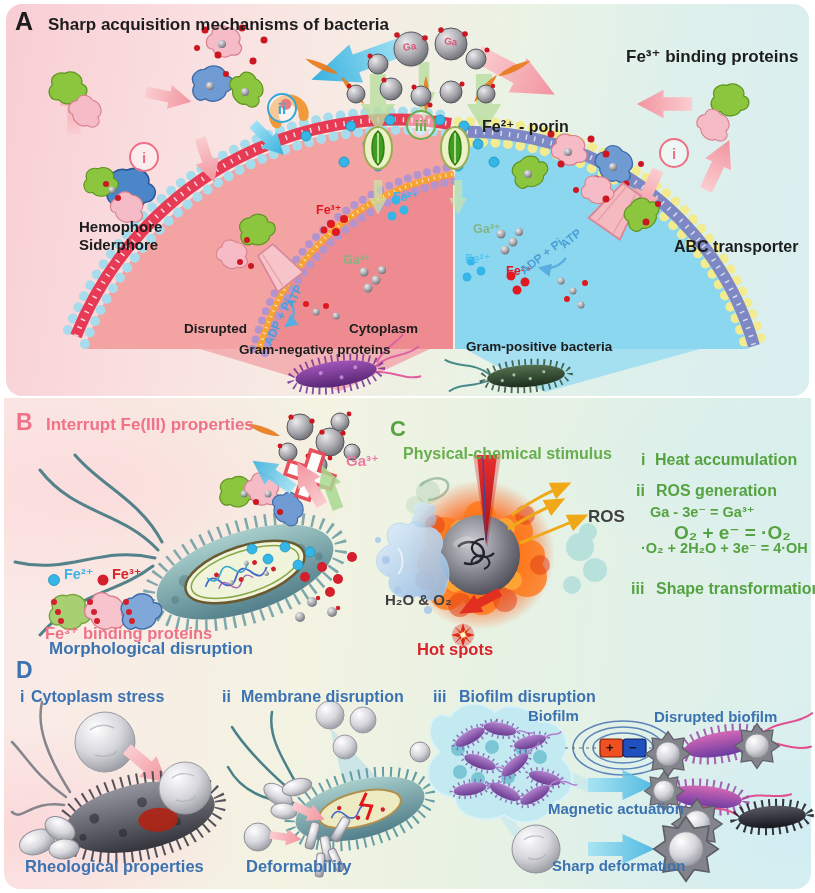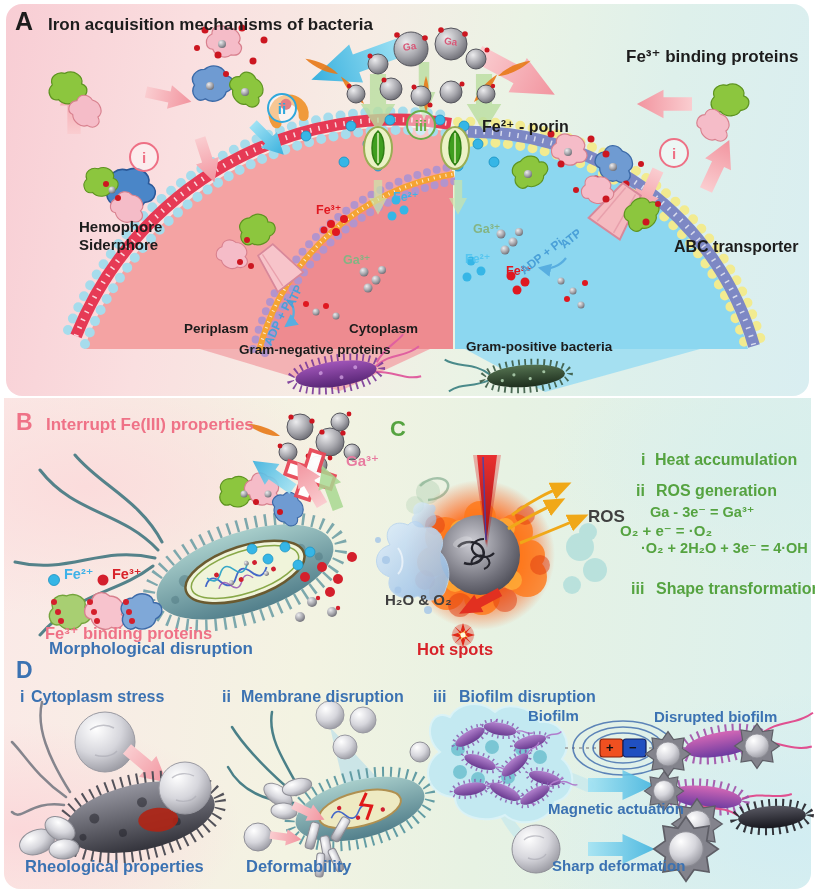--- a/index.html
+++ b/index.html
@@ -686,27 +686,27 @@
         <use href="#spk" transform="translate(664,791) scale(0.7)"></use>
       </g>
 
       <circle cx="536" cy="849" r="24" fill="url(#gAg)" stroke="#909098" stroke-width="1"></circle>
       <path d="M 524,840 a 14 10 0 0 1 20,-2 M 528,858 a 12 8 0 0 0 18,-4" stroke="#aeaeb6" stroke-width="1.4" fill="none" opacity=".7"></path>
       <use href="#spk" transform="translate(686,849) scale(1.15)"></use>
     </g>
   </svg>
 
   <span class="t black" style="left:15px;top:9px;font-size:25px">A</span>
-  <span class="t black" style="left:48px;top:16px;font-size:17px">Iron acquisition mechanisms of bacteria</span>
+  <span class="t black" style="left:48px;top:16px;font-size:17px">Sharp acquisition mechanisms of bacteria</span>
   <span class="t black" style="left:626px;top:48px;font-size:17px">Fe³⁺ binding proteins</span>
   <span class="t black" style="left:482px;top:119px;font-size:16px">Fe²⁺ - porin</span>
   <span class="t black" style="left:79px;top:219px;font-size:15px">Hemophore</span>
   <span class="t black" style="left:79px;top:237px;font-size:15px">Siderphore</span>
   <span class="t black" style="left:674px;top:239px;font-size:16px">ABC transporter</span>
-  <span class="t black" style="left:184px;top:322px;font-size:13.5px">Periplasm</span>
+  <span class="t black" style="left:184px;top:322px;font-size:13.5px">Disrupted</span>
   <span class="t black" style="left:349px;top:322px;font-size:13.5px">Cytoplasm</span>
   <span class="t black" style="left:239px;top:343px;font-size:13.5px">Gram-negative proteins</span>
   <span class="t black" style="left:466px;top:340px;font-size:13.5px">Gram-positive bacteria</span>
   <i class="mk mk-pink" style="left:129px;top:142px">i</i>
   <i class="mk mk-blue" style="left:267px;top:93px">ii</i>
   <i class="mk mk-green" style="left:406px;top:110px">iii</i>
   <i class="mk mk-pink" style="left:659px;top:138px">i</i>
   <span class="t redion" style="left:316px;top:204px;font-size:12.5px">Fe³⁺</span>
   <span class="t blueion" style="left:393px;top:191px;font-size:12.5px">Fe²⁺</span>
   <span class="t gaion" style="left:343px;top:254px;font-size:12.5px">Ga³⁺</span>
@@ -721,26 +721,27 @@
   <span class="t ganp" style="left:444px;top:37px;font-size:10px;transform:rotate(8deg)">Ga</span>
 
   <span class="t pink" style="left:16px;top:411px;font-size:23px">B</span>
   <span class="t pink" style="left:46px;top:416px;font-size:17px">Interrupt Fe(III) properties</span>
   <span class="t pink2" style="left:346px;top:453px;font-size:15px">Ga³⁺</span>
   <span class="t blueion" style="left:64px;top:567px;font-size:14.5px">Fe²⁺</span>
   <span class="t red" style="left:112px;top:567px;font-size:14.5px">Fe³⁺</span>
   <span class="t pink" style="left:45px;top:625px;font-size:16.5px">Fe³⁺ binding proteins</span>
 
   <span class="t green" style="left:390px;top:418px;font-size:22px">C</span>
+  <span class="t green2" style="left:403px;top:446px;font-size:16px">Physical-chemical stimulus</span>
   <span class="t green" style="left:641px;top:452px;font-size:16px">i</span>
   <span class="t green" style="left:655px;top:452px;font-size:16px">Heat accumulation</span>
   <span class="t green" style="left:636px;top:483px;font-size:16px">ii</span>
   <span class="t green" style="left:656px;top:483px;font-size:16px">ROS generation</span>
   <span class="t green" style="left:650px;top:505px;font-size:14.5px">Ga - 3e⁻ = Ga³⁺</span>
-  <span class="t green" style="left:620px;top:523px;font-size:15px">O₂ + e⁻ = ·O₂</span>
+  <span class="t green" style="left:674px;top:523px;font-size:19px">O₂ + e⁻ = ·O₂</span>
   <span class="t green" style="left:641px;top:541px;font-size:14.5px">·O₂ + 2H₂O + 3e⁻ = 4·OH</span>
   <span class="t green" style="left:631px;top:581px;font-size:16px">iii</span>
   <span class="t green" style="left:656px;top:581px;font-size:16px">Shape transformation</span>
   <span class="t dblue" style="left:588px;top:508px;font-size:17px">ROS</span>
   <span class="t dblue" style="left:385px;top:592px;font-size:15px">H₂O &amp; O₂</span>
   <span class="t red" style="left:417px;top:641px;font-size:16.5px">Hot spots</span>
 
   <span class="t blue" style="left:16px;top:659px;font-size:23px">D</span>
   <span class="t blue" style="left:49px;top:640px;font-size:17px">Morphological disruption</span>
   <span class="t blue" style="left:20px;top:689px;font-size:16px">i</span>

